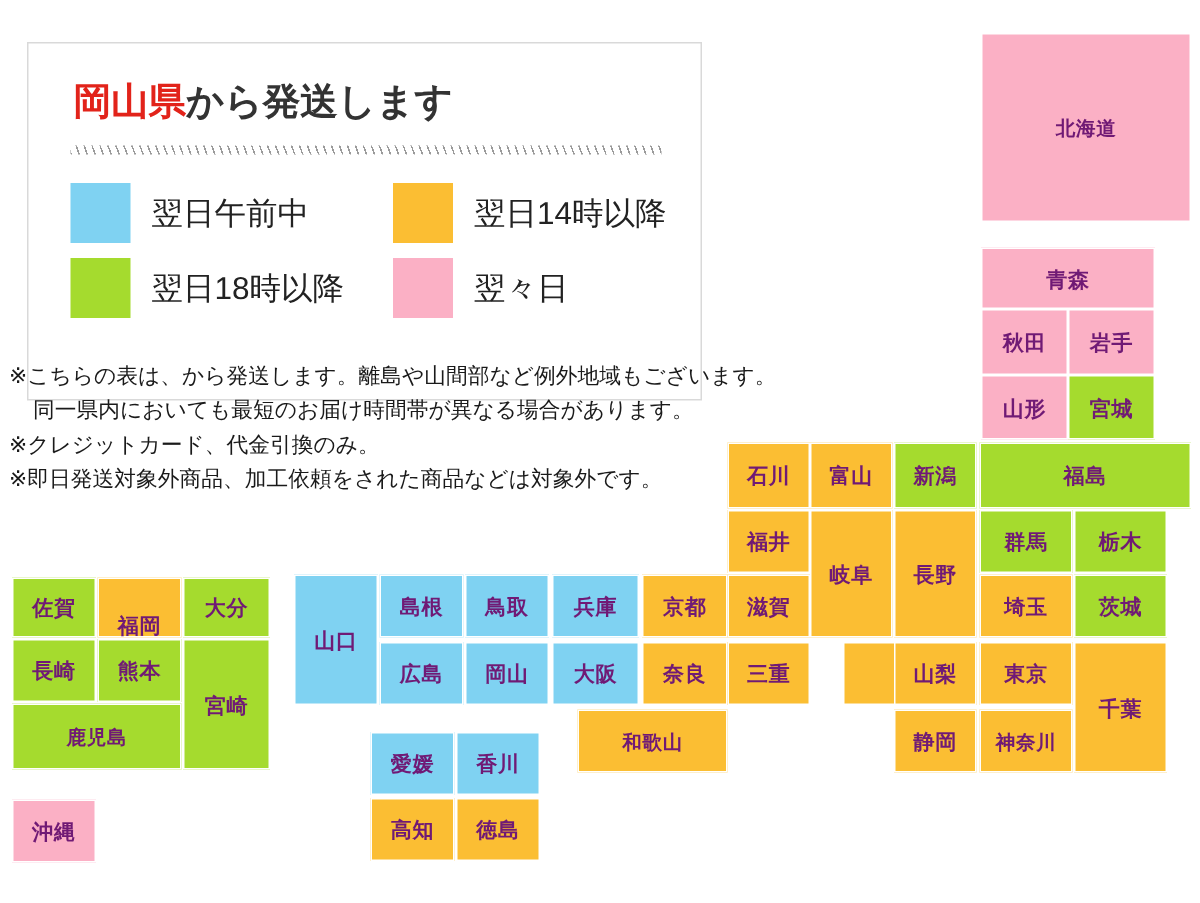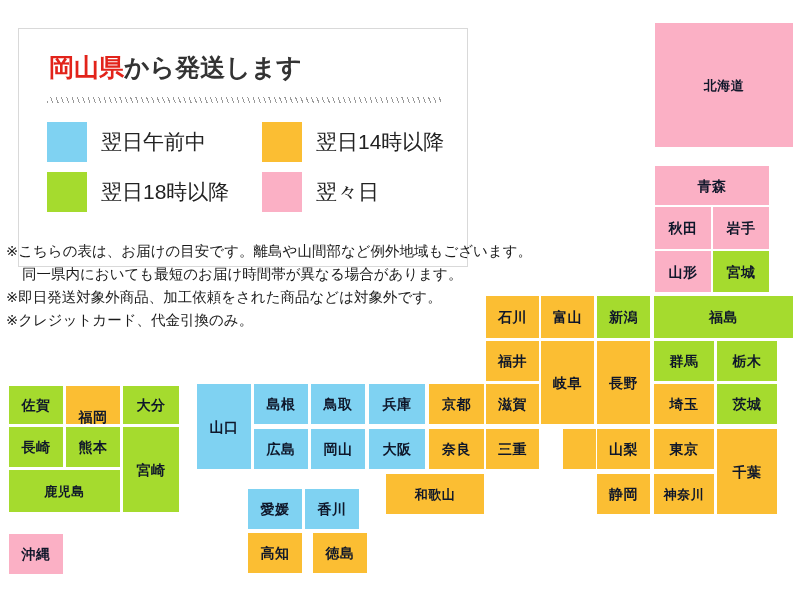--- a/index.html
+++ b/index.html
@@ -43,21 +43,21 @@
     font-size:14.5px;line-height:23px;color:#1a1a1a;
   }
   .notes .ln{white-space:nowrap;}
   .notes .indent{padding-left:16px;}
 
   
   .pref{
     position:absolute;box-sizing:border-box;
     border:1px solid #ffffff;
     display:flex;align-items:center;justify-content:center;
-    font-size:14px;font-weight:bold;color:#0f172a;
+    font-size:14px;font-weight:bold;color:#701a75;
     letter-spacing:0.5px;line-height:1;
     white-space:nowrap;
   }
   .pref.sm{font-size:13px;}
 </style>
 </head>
 <body>
 
 <div id="stage">
 
@@ -87,24 +87,24 @@
         </div>
         <div class="legend-item second">
           <span class="swatch" style="background: rgb(251, 176, 197);"></span>
           <span class="legend-label">翌々日</span>
         </div>
       </div>
     </div>
   </div>
 
   <div class="notes">
-    <div class="ln">※こちらの表は、お届けの目安です。離島や山間部など例外地域もございます。</div>
+    <div class="ln">※こちらの表は、から発送します。離島や山間部など例外地域もございます。</div>
     <div class="ln indent">同一県内においても最短のお届け時間帯が異なる場合があります。</div>
+    <div class="ln">※クレジットカード、代金引換のみ。</div>
     <div class="ln">※即日発送対象外商品、加工依頼をされた商品などは対象外です。</div>
-    <div class="ln">※クレジットカード、代金引換のみ。</div>
   </div>
 
   <div id="map-layer">
       <div class="pref sm" style="left: 654px; top: 22px; width: 140px; height: 126px; background: rgb(251, 176, 197);">
         <span>北海道</span>
       </div>
       <div class="pref" style="left: 654px; top: 165px; width: 116px; height: 41px; background: rgb(251, 176, 197);">
         <span>青森</span>
       </div>
       <div class="pref" style="left: 654px; top: 206px; width: 58px; height: 44px; background: rgb(251, 176, 197);">
@@ -208,21 +208,21 @@
       </div>
       <div class="pref" style="left: 247px; top: 488px; width: 56px; height: 42px; background: rgb(127, 210, 242);">
         <span>愛媛</span>
       </div>
       <div class="pref" style="left: 304px; top: 488px; width: 56px; height: 42px; background: rgb(127, 210, 242);">
         <span>香川</span>
       </div>
       <div class="pref" style="left: 247px; top: 532px; width: 56px; height: 42px; background: rgb(251, 190, 51);">
         <span>高知</span>
       </div>
-      <div class="pref" style="left: 312px; top: 532px; width: 56px; height: 42px; background: rgb(251, 190, 51);">
+      <div class="pref" style="left: 304px; top: 532px; width: 56px; height: 42px; background: rgb(251, 190, 51);">
         <span>徳島</span>
       </div>
       <div class="pref" style="left: 8px; top: 385px; width: 56px; height: 40px; background: rgb(165, 219, 46);">
         <span>佐賀</span>
       </div>
       <div class="pref" style="left: 65px; top: 385px; width: 56px; height: 40px; background: rgb(251, 190, 51); align-items: flex-end;">
         <span>福岡</span>
       </div>
       <div class="pref" style="left: 122px; top: 385px; width: 58px; height: 40px; background: rgb(165, 219, 46);">
         <span>大分</span>

